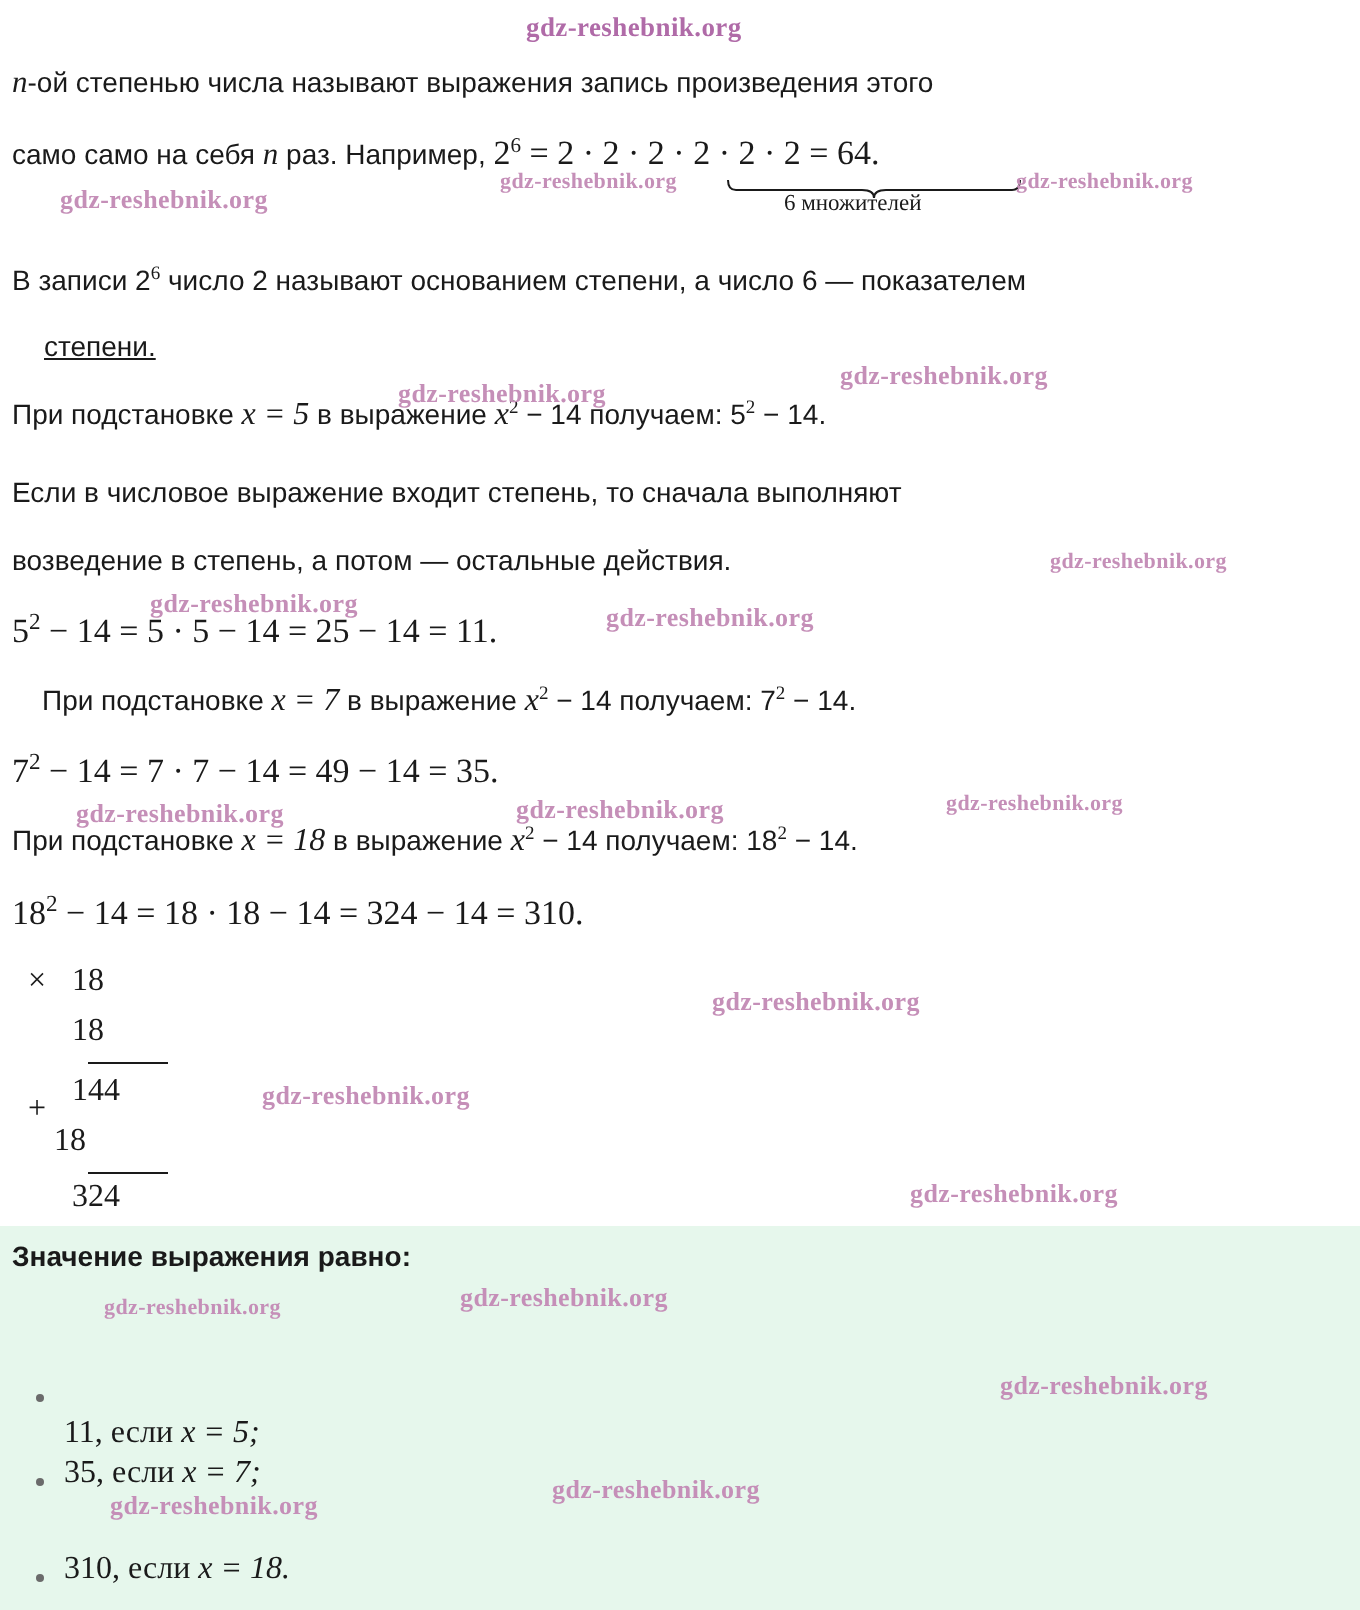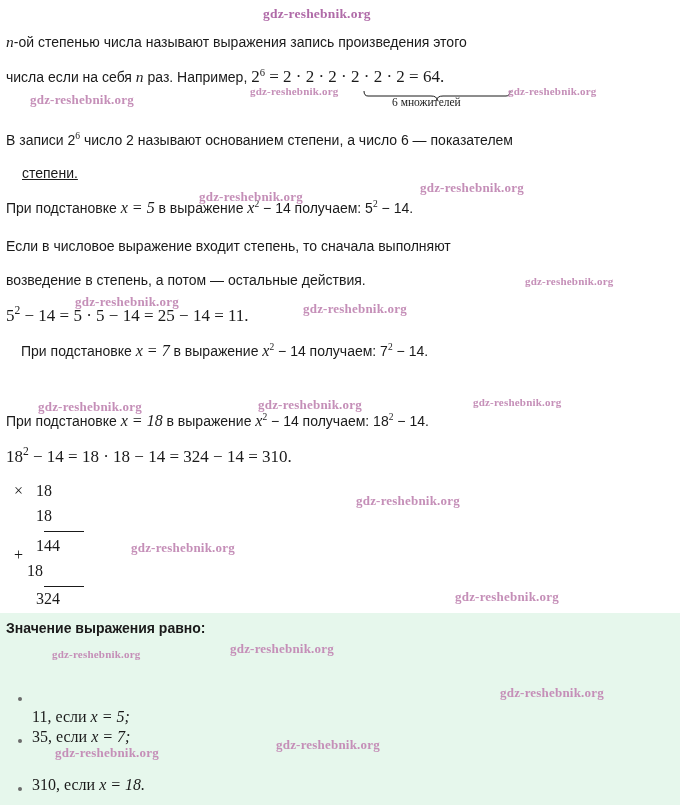--- a/index.html
+++ b/index.html
@@ -114,21 +114,21 @@
 
 <div class="page">
 
   <div class="answer-box"></div>
 
   <div class="line" style="left:6px; top:32px;">
     <span class="mi">n</span><span class="sans">-ой степенью числа называют выражения запись произведения этого</span>
   </div>
 
   <div class="line" style="left:6px; top:66px;">
-    <span class="sans">числа если на себя </span><span class="mi">n</span><span class="sans"> раз. Например, </span><span class="mn" style="font-size:17px;">2</span><sup class="mn">6</sup><span class="mn" style="font-size:17px;"> = </span><span class="mn" style="font-size:17px;">2 · 2 · 2 · 2 · 2 · 2</span><span class="mn" style="font-size:17px;"> = 64.</span>
+    <span class="sans">само само на себя </span><span class="mi">n</span><span class="sans"> раз. Например, </span><span class="mn" style="font-size:17px;">2</span><sup class="mn">6</sup><span class="mn" style="font-size:17px;"> = </span><span class="mn" style="font-size:17px;">2 · 2 · 2 · 2 · 2 · 2</span><span class="mn" style="font-size:17px;"> = 64.</span>
   </div>
 
   <div class="brace-wrap" style="left:363px; top:86px;">
     <svg width="148" height="10" viewBox="0 0 148 10">
       <path d="M1,1 Q1,6 5,6 L68,6 Q74,6 74,10 Q74,6 80,6 L143,6 Q147,6 147,1" fill="none" stroke="#1a1a1a" stroke-width="1"></path>
     </svg>
   </div>
   <div class="brace-label" style="left:392px; top:96px;">6 множителей</div>
 
   <div class="line sans" style="left:6px; top:132px;">
@@ -144,20 +144,23 @@
   <div class="line sans" style="left:6px; top:272px;">возведение в степень, а потом — остальные действия.</div>
 
   <div class="line" style="left:6px; top:305px; font-size:17px;">
     <span class="mn">5</span><sup class="mn">2</sup><span class="mn"> − 14 = 5 · 5 − 14 = 25 − 14 = 11.</span>
   </div>
 
   <div class="line sans" style="left:21px; top:341px;">
     <span>При подстановке </span><span class="mi" style="font-size:16px;">x = 7</span><span> в выражение </span><span class="mi" style="font-size:16px;">x</span><sup class="mn">2</sup><span> − 14 получаем: 7</span><sup class="mn">2</sup><span> − 14.</span>
   </div>
 
+  <div class="line" style="left:6px; top:375px; font-size:17px;">
+    <span class="mn">7</span><sup class="mn">2</sup><span class="mn"> − 14 = 7 · 7 − 14 = 49 − 14 = 35.</span>
+  </div>
 
   <div class="line sans" style="left:6px; top:411px;">
     <span>При подстановке </span><span class="mi" style="font-size:16px;">x = 18</span><span> в выражение </span><span class="mi" style="font-size:16px;">x</span><sup class="mn">2</sup><span> − 14 получаем: 18</span><sup class="mn">2</sup><span> − 14.</span>
   </div>
 
   <div class="line" style="left:6px; top:446px; font-size:17px;">
     <span class="mn">18</span><sup class="mn">2</sup><span class="mn"> − 14 = 18 · 18 − 14 = 324 − 14 = 310.</span>
   </div>
 
   <div>

